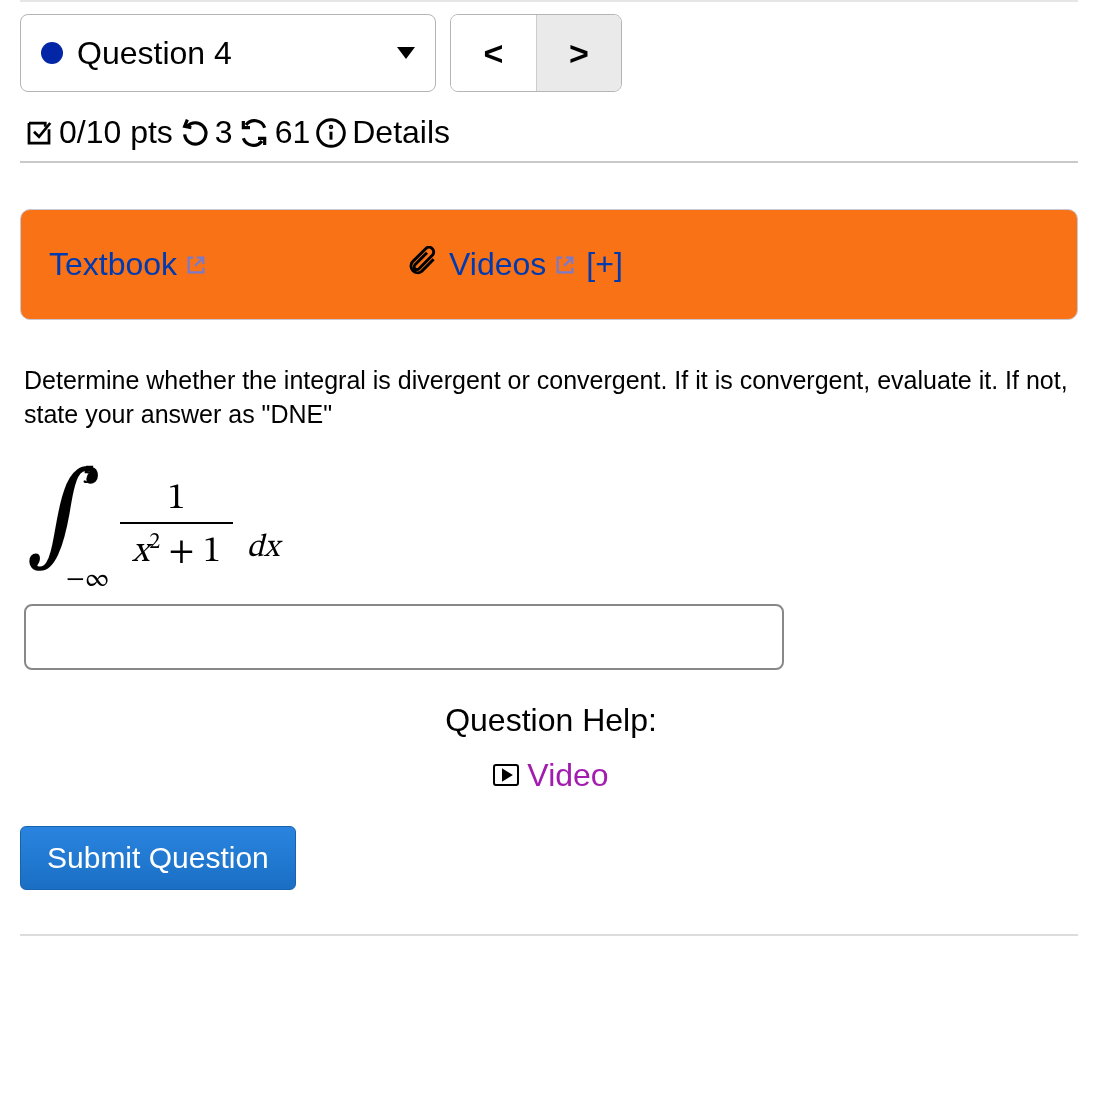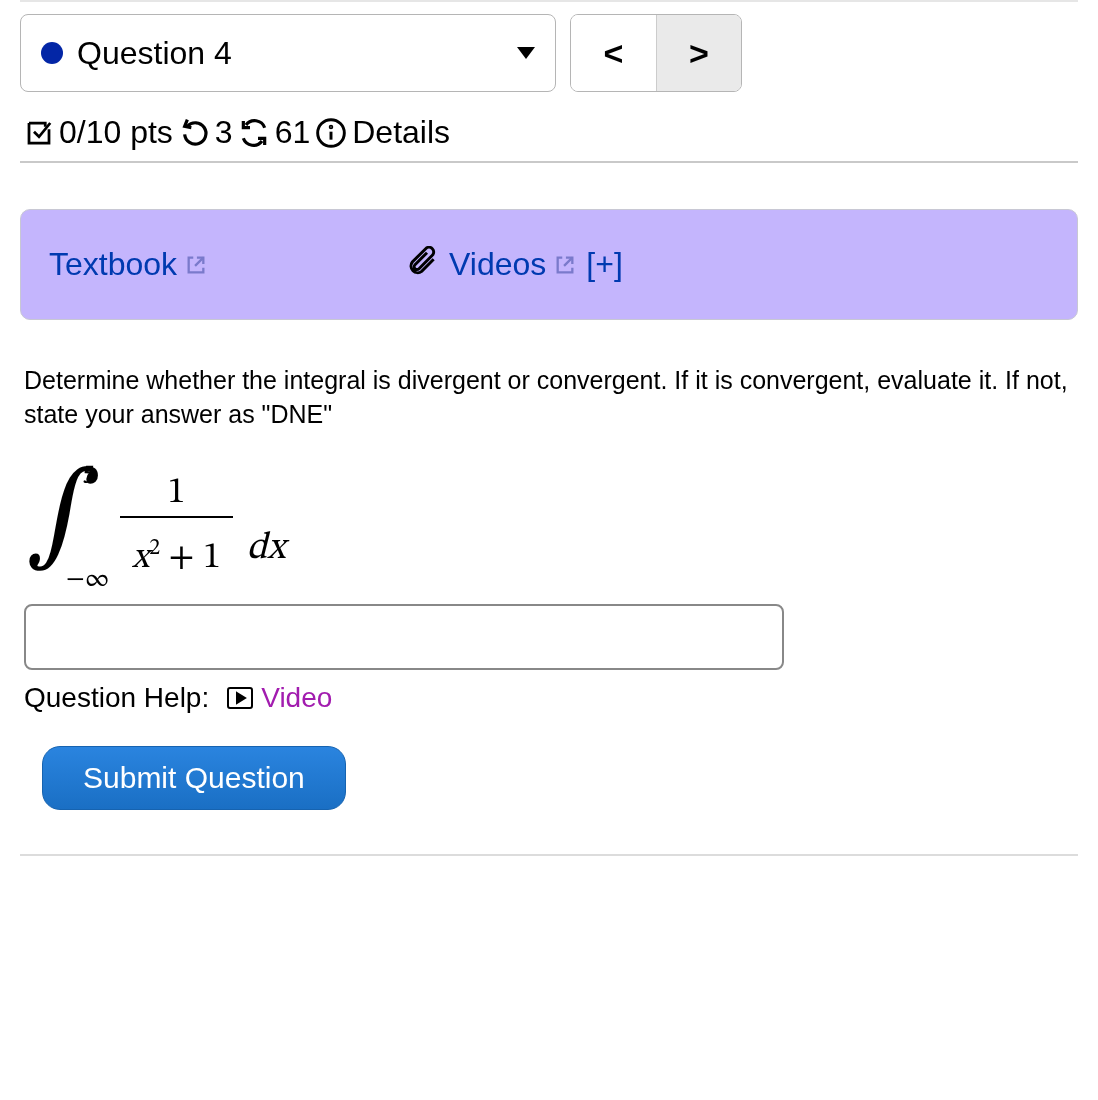--- a/index.html
+++ b/index.html
@@ -22,21 +22,21 @@
     padding: 12px 0 4px 0;
     border-top: 2px solid #e6e6e6;
   }
   .qselect {
     display: flex;
     align-items: center;
     gap: 14px;
     border: 1.5px solid #b5b5b5;
     border-radius: 8px;
     padding: 11px 20px;
-    width: 536px;
+    width: 416px;
     height: 78px;
     background: #fff;
     cursor: pointer;
     font-size: 32px;
   }
   .dot {
     width: 22px; height: 22px;
     border-radius: 50%;
     background: #0326a6;
     display: inline-block;
@@ -76,21 +76,21 @@
     gap: 5px;
     padding: 18px 0 10px 4px;
     border-bottom: 2px solid #c9c9c9;
     font-size: 32px;
   }
   .statrow .icon { display: inline-flex; align-items: center; }
   .icon-svg-s { width: 30px; height: 30px; }
   .icon-svg-m { width: 32px; height: 32px; }
   .resources {
     margin-top: 46px;
-    background: #c4b5fd;
+    background: #f97316;
     border: 1.5px solid #c8c8d4;
     border-radius: 10px;
     padding: 36px 28px;
     display: flex;
     align-items: center;
     gap: 200px;
     font-size: 32px;
   }
   .resources a {
     color: #003ab0;
@@ -133,52 +133,52 @@
     left: 42px; bottom: -10px;
     font-size: 26px;
   }
   .frac {
     display: inline-flex;
     flex-direction: column;
     align-items: center;
     margin: 0 4px 0 16px;
   }
   .frac .num { padding: 0 20px; font-size: 36px; }
-  .frac .den { border-top: 2.5px solid #000; padding: 16px 12px 0 12px; font-size: 36px; }
+  .frac .den { border-top: 2.5px solid #000; padding: 4px 12px 0 12px; font-size: 36px; }
   .frac .den sup { font-size: 22px; vertical-align: super; }
-  .dx { font-style: italic; font-size: 38px; margin-top: 44px; }
+  .dx { font-style: italic; font-size: 32px; margin-top: 44px; }
   .answer {
     width: 760px;
     height: 66px;
     border: 2px solid #888;
     border-radius: 8px;
     padding: 6px 12px;
     font-size: 28px;
     display: block;
     margin-left: 4px;
   }
   .qhelp {
-    margin-top: 12px;
-    font-size: 28px;
+    margin-top: 32px;
+    font-size: 32px;
     display: flex;
     align-items: center;
     gap: 18px;
     padding-left: 4px;
+    flex-direction: column;
   }
   .qhelp a { color: #a21caf; text-decoration: none; display:inline-flex; align-items:center; gap:8px; }
   .playbox { width:26px; height:22px; }
   .submit {
     margin-top: 32px;
-    margin-left: 22px;
     background: #1f78d1;
     background: linear-gradient(#2a84df,#1a6fc4);
     color: #fff;
     border: 1px solid #1663b0;
-    border-radius: 18px;
-    padding: 14px 40px;
+    border-radius: 6px;
+    padding: 14px 26px;
     font-size: 30px;
     cursor: pointer;
   }
   .footer-line {
     margin-top: 44px;
     border-top: 2px solid #dcdcdc;
     width: 100%;
     height: 0;
     margin-left:auto; margin-right:auto;
   }

